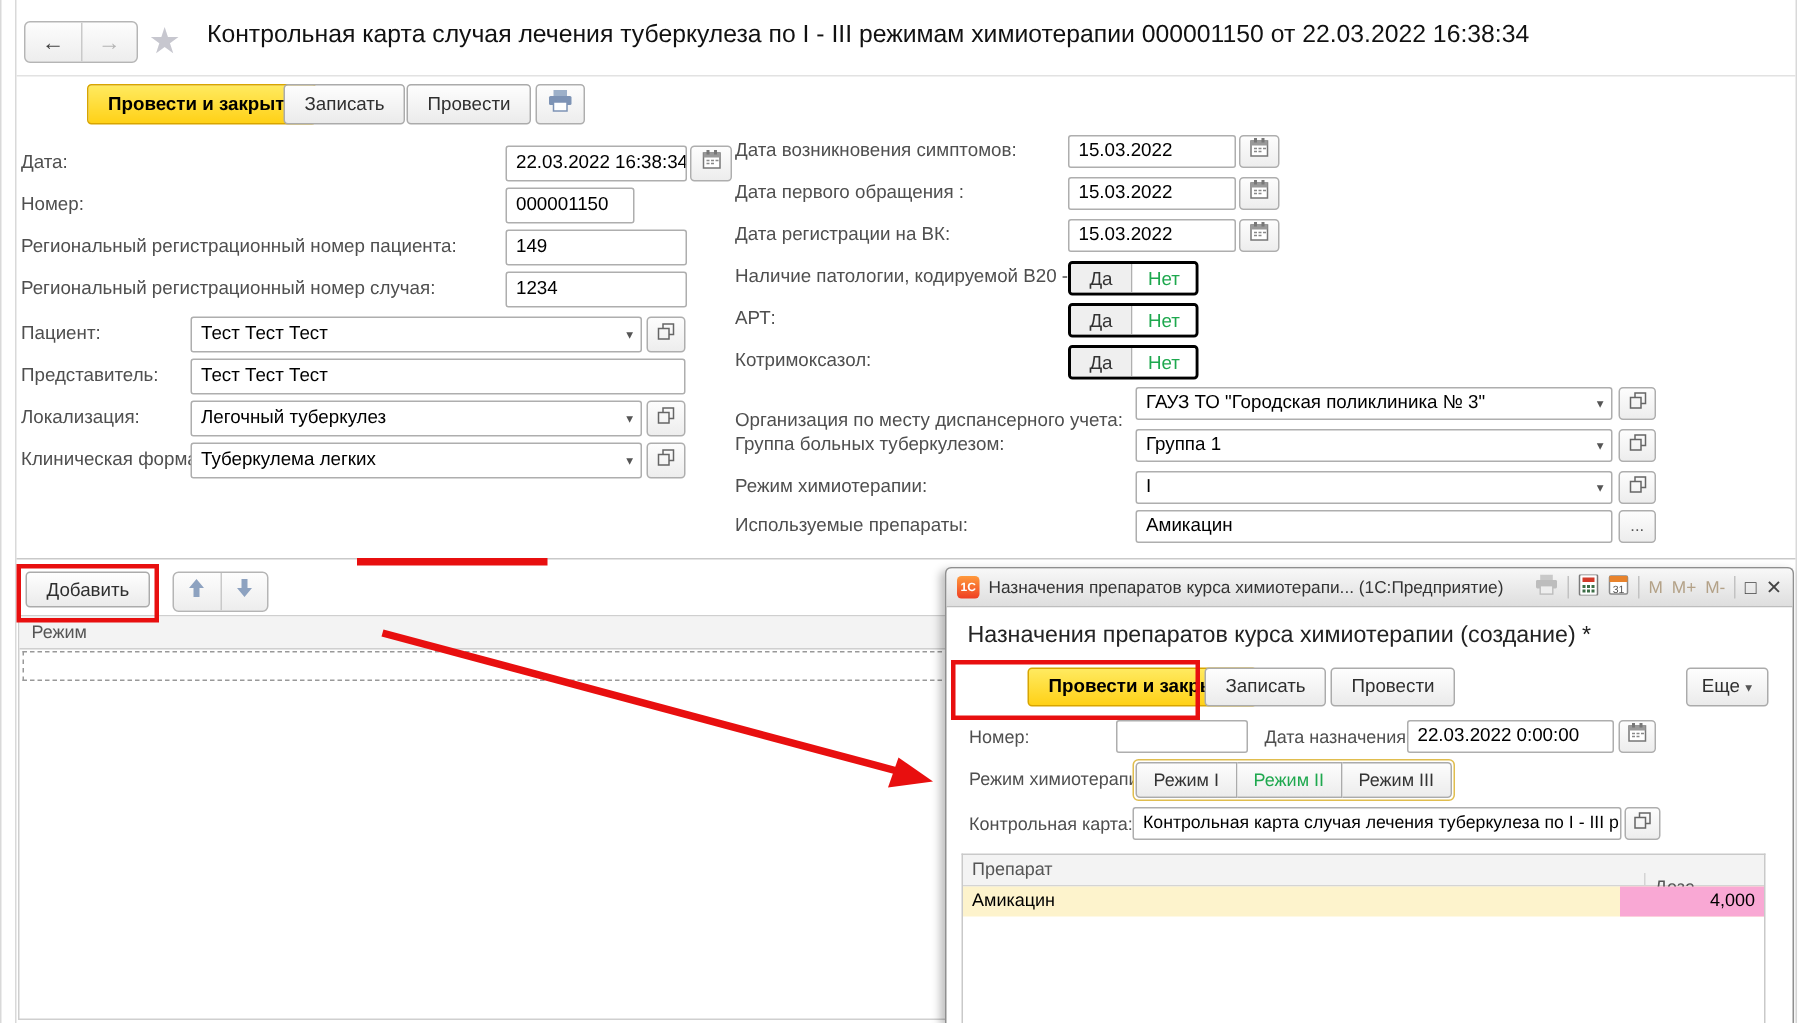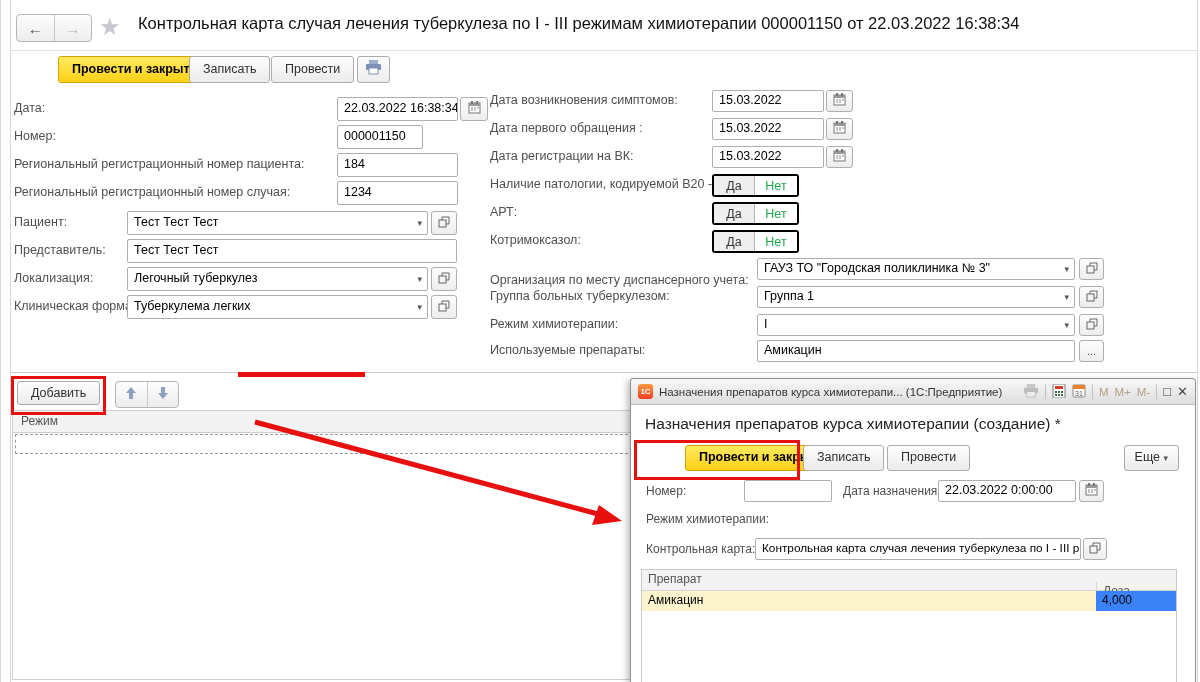--- a/index.html
+++ b/index.html
@@ -67,21 +67,21 @@
   .mode-btn:first-child{border-radius:3px 0 0 3px;}
   .mode-btn:last-child{border-radius:0 3px 3px 0;}
   .mode-btn.selected{color:#1ea84e;}
   .dtable{position:absolute;left:10px;top:190px;width:536px;bottom:0;box-sizing:border-box;
           border:1px solid #c9c9c9;border-bottom:none;font-size:12px;background:#fff;}
   .dt-head{display:flex;height:20px;background:#f3f3f3;border-bottom:1px solid #d4d4d4;color:#555;line-height:19px;}
   .dt-col-drug{flex:1;padding:0 6px;}
   .dt-col-dose{width:80px;border-left:1px solid #d4d4d4;padding:0 6px;box-sizing:border-box;margin-top:12px;}
   .dt-row{display:flex;height:20px;line-height:19px;background:#fdf3cc;cursor:pointer;}
   .dt-cell-drug{flex:1;padding:0 6px;}
-  .dt-cell-dose{width:80px;background:#3b82f6;padding:0 6px;box-sizing:border-box;}
+  .dt-cell-dose{width:96px;background:#f9a8d4;text-align:right;padding:0 6px;box-sizing:border-box;}
   
   .annot-rect{position:absolute;border:3px solid #e80f0f;z-index:20;pointer-events:none;}
   .annot-bar{position:absolute;background:#e80f0f;z-index:20;pointer-events:none;}
   .annot-svg{position:absolute;left:0;top:0;z-index:20;pointer-events:none;}
   .logo1c{width:15px;height:15px;border-radius:3px;background:linear-gradient(#ff9a3c,#ef3e23);color:#fff;
           font-size:8px;font-weight:bold;display:flex;align-items:center;justify-content:center;}
 </style>
 </head>
 <body>
 
@@ -119,21 +119,21 @@
           <rect x="3" y="0" width="2" height="3" fill="#777"></rect>
           <rect x="8" y="0" width="2" height="3" fill="#777"></rect>
           <path d="M3 7h2M6 7h2M9 7h2M3 9h2M6 9h2" stroke="#888"></path>
         </svg></span>
   </div>
 
   <div class="lbl" style="left:14px;top:129px;">Номер:</div>
   <div class="inp" style="left:337px;top:125px;width:86px;">000001150</div>
 
   <div class="lbl" style="left:14px;top:157px;">Региональный регистрационный номер пациента:</div>
-  <div class="inp" style="left:337px;top:153px;width:121px;">184</div>
+  <div class="inp" style="left:337px;top:153px;width:121px;">149</div>
 
   <div class="lbl" style="left:14px;top:185px;">Региональный регистрационный номер случая:</div>
   <div class="inp" style="left:337px;top:181px;width:121px;">1234</div>
 
   <div class="lbl" style="left:14px;top:215px;">Пациент:</div>
   <div class="inp combo" style="left:127px;top:211px;width:301px;">
     <span>Тест Тест Тест</span>
     <span class="dd">▾</span>
   </div>
   <div class="sqbtn" style="left:431px;top:211px;width:26px;height:24px;">
@@ -333,20 +333,25 @@
       <span><svg width="13" height="13" viewBox="0 0 13 13">
             <rect x="1" y="2" width="11" height="10" fill="#fff" stroke="#777"></rect>
             <rect x="1" y="2" width="11" height="3" fill="#999"></rect>
             <rect x="3" y="0" width="2" height="3" fill="#777"></rect>
             <rect x="8" y="0" width="2" height="3" fill="#777"></rect>
             <path d="M3 7h2M6 7h2M9 7h2M3 9h2M6 9h2" stroke="#888"></path>
           </svg></span>
     </div>
 
     <div class="lbl" style="left:15px;top:133px;font-size:12px;">Режим химиотерапии:</div>
+    <div class="modes">
+      <div class="mode-btn">Режим I</div>
+      <div class="mode-btn selected">Режим II</div>
+      <div class="mode-btn">Режим III</div>
+    </div>
 
     <div class="lbl" style="left:15px;top:163px;font-size:12px;">Контрольная карта:</div>
     <div class="inp h22" style="left:124px;top:159px;width:326px;font-size:11.8px;">Контрольная карта случая лечения туберкулеза по I - III р</div>
     <div class="sqbtn" style="left:452px;top:159px;width:24px;height:22px;">
       <span><svg width="12" height="12" viewBox="0 0 12 12">
             <rect x="1" y="4" width="7" height="7" fill="none" stroke="#666"></rect>
             <path d="M4 4V1h7v7H8" fill="none" stroke="#666"></path>
           </svg></span>
     </div>
 

